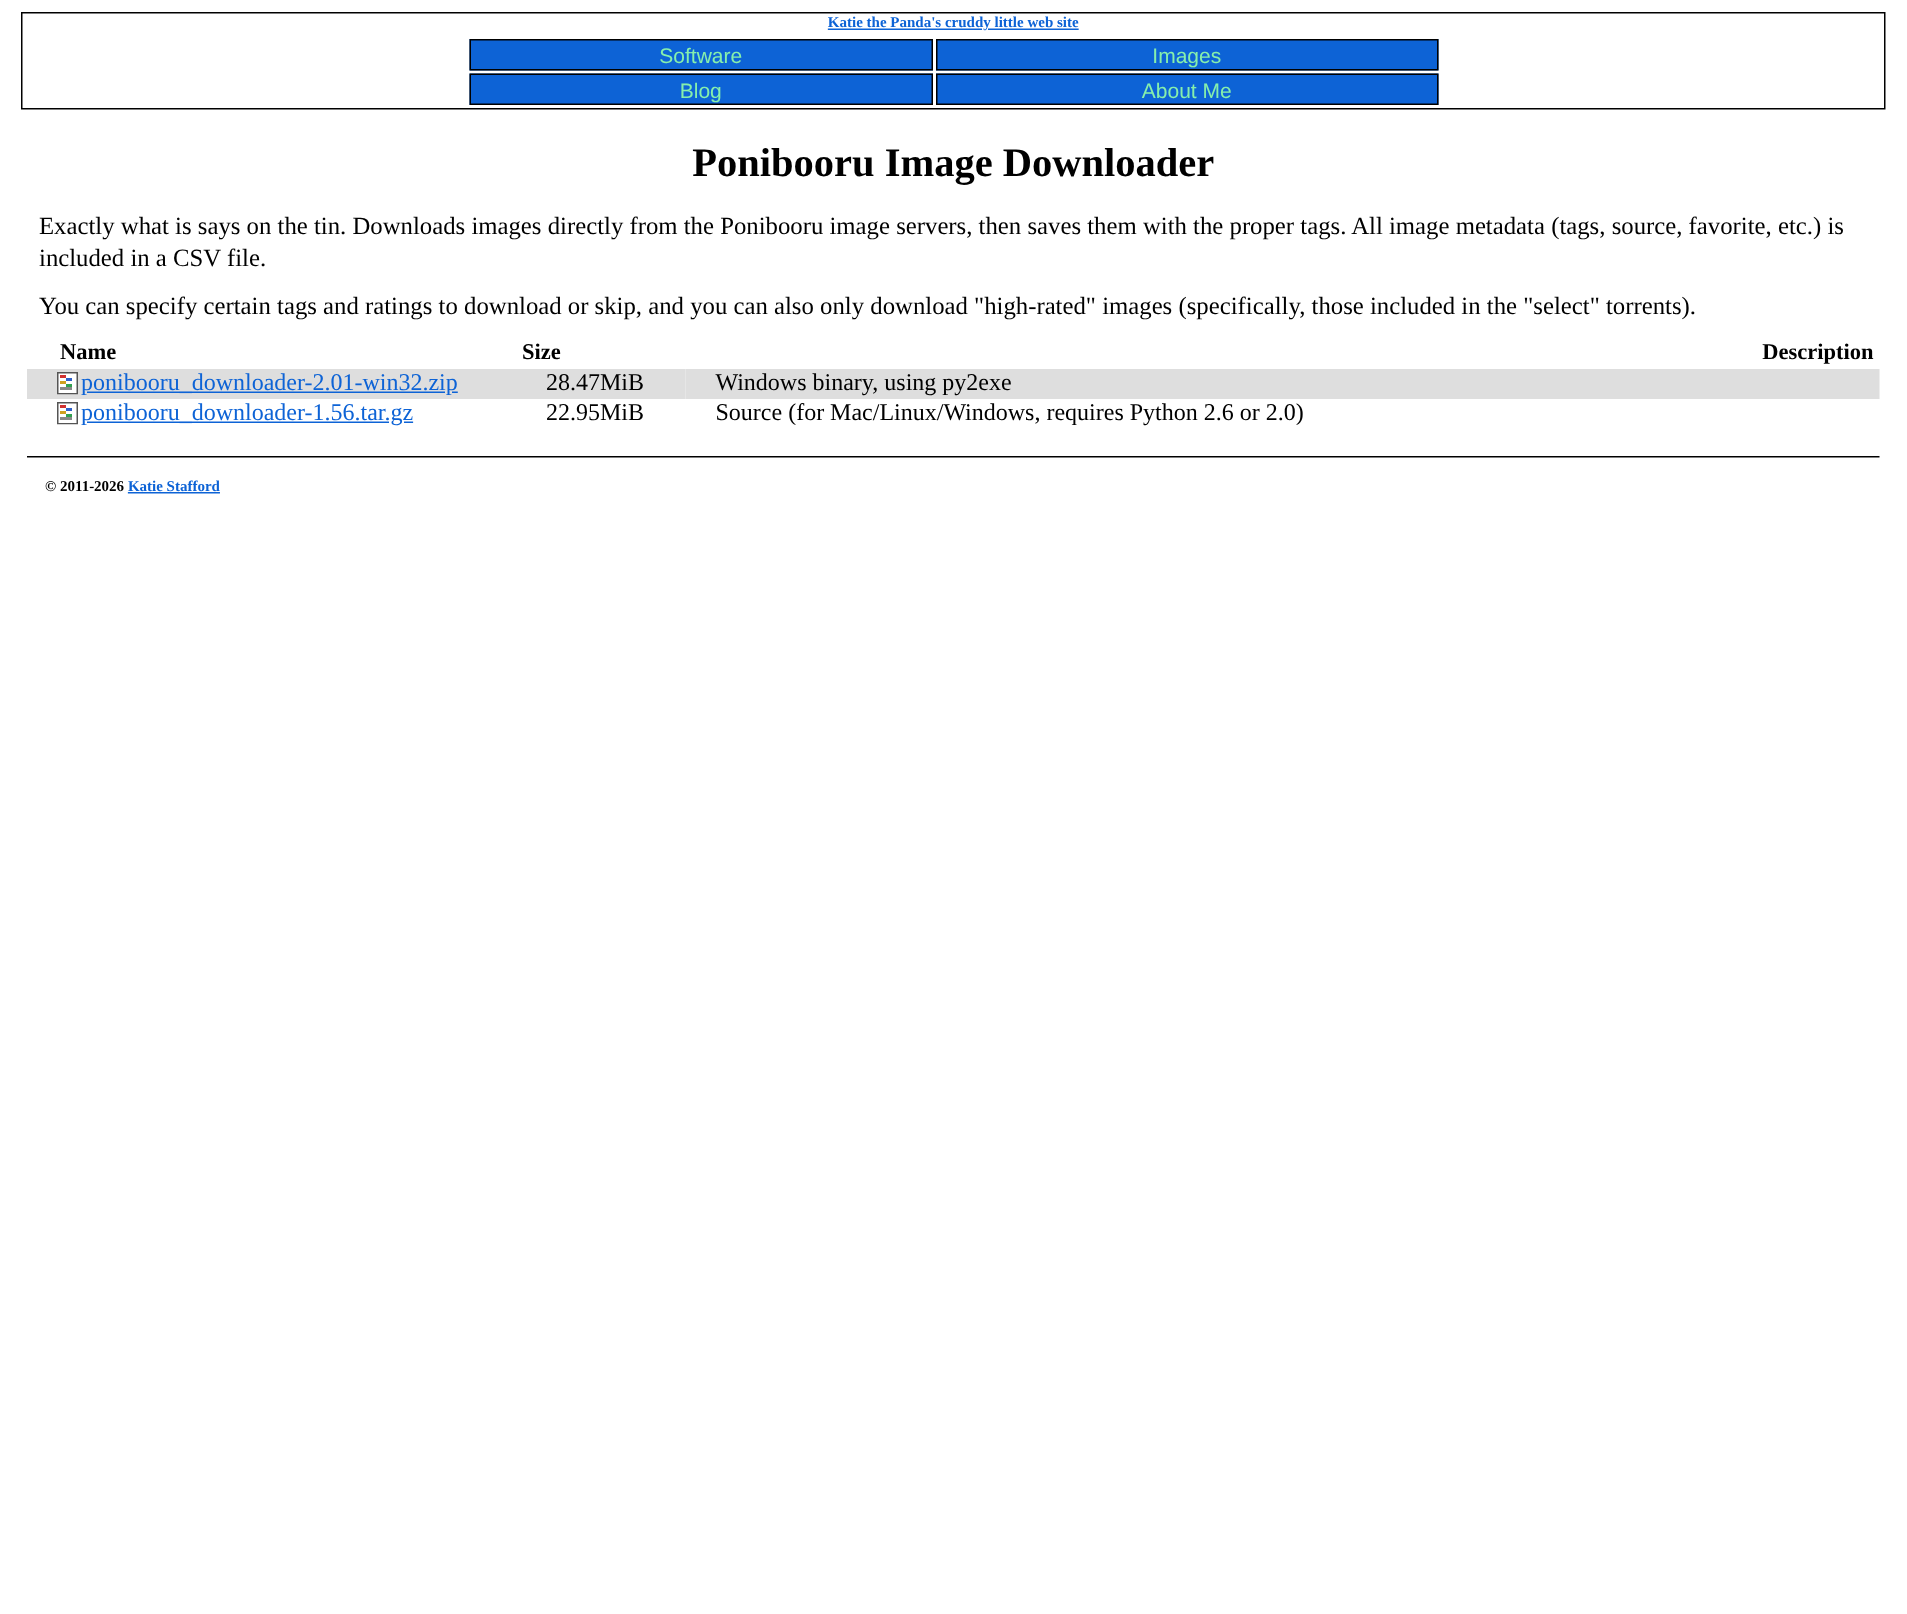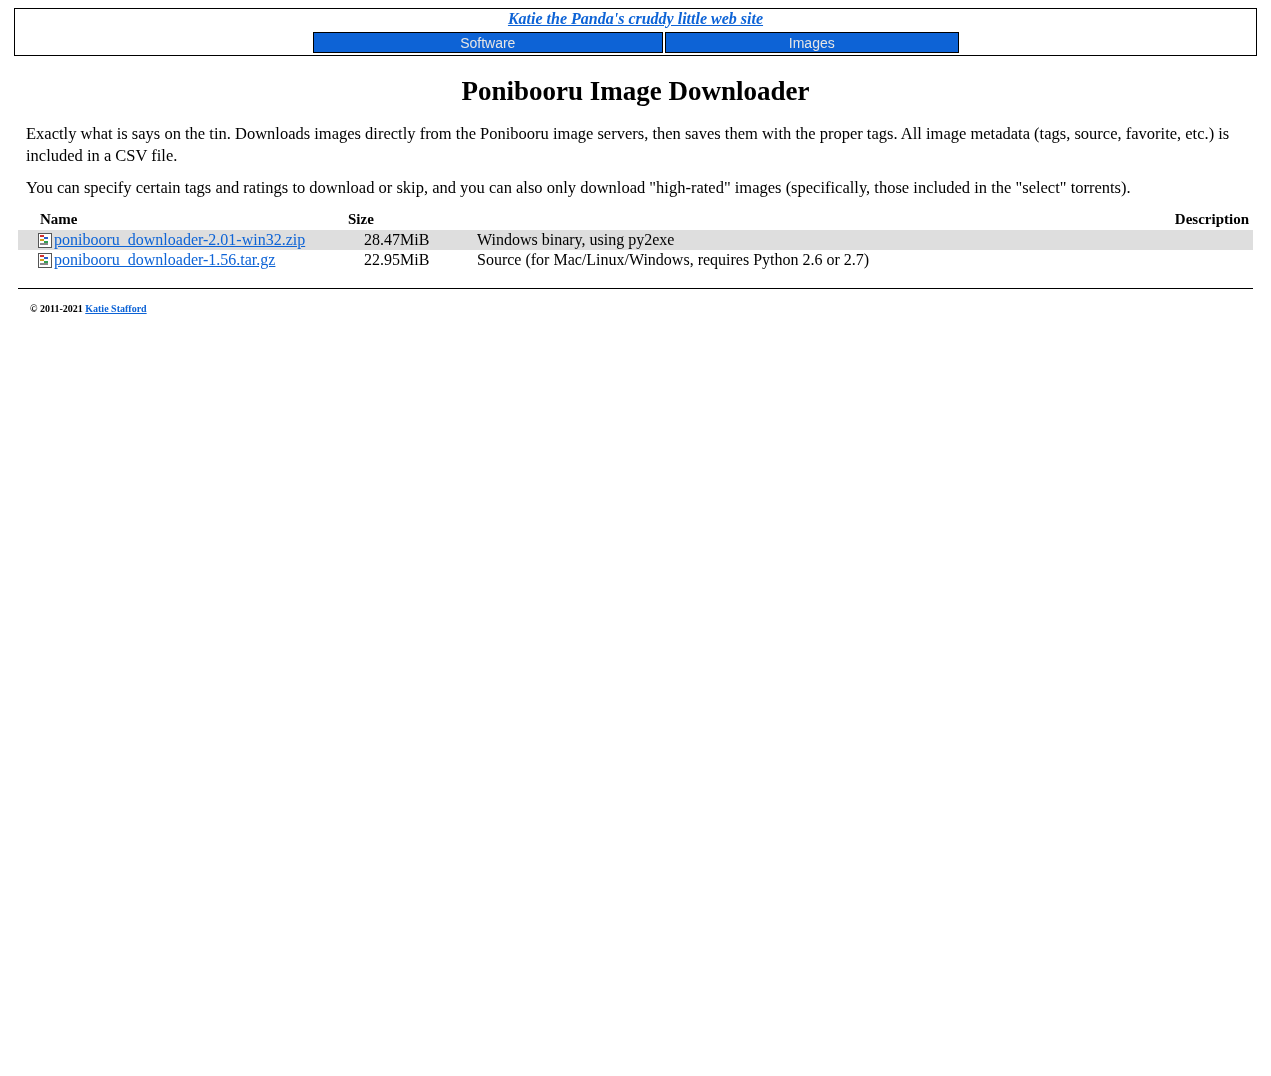--- a/index.html
+++ b/index.html
@@ -24,43 +24,42 @@
   
   .header-box {
     border: 1px solid #000000;
     text-align: center;
     padding: 0;
     box-sizing: border-box;
   }
   .site-title {
     margin: 0;
     padding: 1px 0 2px 0;
-    font-size: 16px;
+    font-size: 10px;
     font-weight: bold;
     line-height: 1.15;
-    font-style: italic;
   }
   .site-title a {
     color: #0d63d6;
     text-decoration: underline;
   }
   .nav-table {
     margin: 0 auto;
     border-collapse: separate;
     border-spacing: 2px;
     width: 650px;
   }
   .nav-table td {
     padding: 0;
   }
   .nav-btn {
     display: block;
     background: #0d63d6;
     border: 1px solid #000000;
-    color: #e5e5e5;
+    color: #86efac;
     text-align: center;
     font-family: "Liberation Sans", "DejaVu Sans", sans-serif;
     font-size: 14px;
     line-height: 21px;
     height: 21px;
     text-decoration: none;
     box-sizing: border-box;
   }
 
   
@@ -144,20 +143,28 @@
       <a href="#">Katie the Panda's cruddy little web site</a>
     </h3>
     <table class="nav-table">
       <tbody>
           <tr>
         <td>
           <a class="nav-btn" href="#">Software</a>
         </td>
         <td>
           <a class="nav-btn" href="#">Images</a>
+        </td>
+      </tr>
+      <tr>
+        <td>
+          <a class="nav-btn" href="#">Blog</a>
+        </td>
+        <td>
+          <a class="nav-btn" href="#">About Me</a>
         </td>
       </tr>
     </tbody>
       </table>
   </div>
 
   <div class="content">
 
     <h1 class="page-heading">Ponibooru Image Downloader</h1>
 
@@ -196,26 +203,26 @@
                 <rect x="0.5" y="0.5" width="13" height="14" fill="#ffffff" stroke="#555555"></rect>
                 <rect x="2" y="2" width="4" height="2" fill="#d03030"></rect>
                 <rect x="6" y="4" width="4" height="2" fill="#3060c8"></rect>
                 <rect x="2" y="6" width="4" height="2" fill="#d0a020"></rect>
                 <rect x="6" y="8" width="4" height="2" fill="#30a050"></rect>
                 <rect x="2" y="10" width="8" height="2" fill="#888888"></rect>
               </svg>
             </span><a href="#">ponibooru_downloader-1.56.tar.gz</a>
           </td>
           <td>22.95MiB</td>
-          <td>Source (for Mac/Linux/Windows, requires Python 2.6 or 2.7)</td>
+          <td>Source (for Mac/Linux/Windows, requires Python 2.6 or 2.0)</td>
         </tr>
       </tbody>
     </table>
 
     <hr class="footer-rule">
 
     <div class="footer">
-      <span>© 2011-2021</span>
+      <span>© 2011-2026</span>
       <a href="#">Katie Stafford</a>
     </div>
 
   </div>
 </div>
 
 </body></html>

